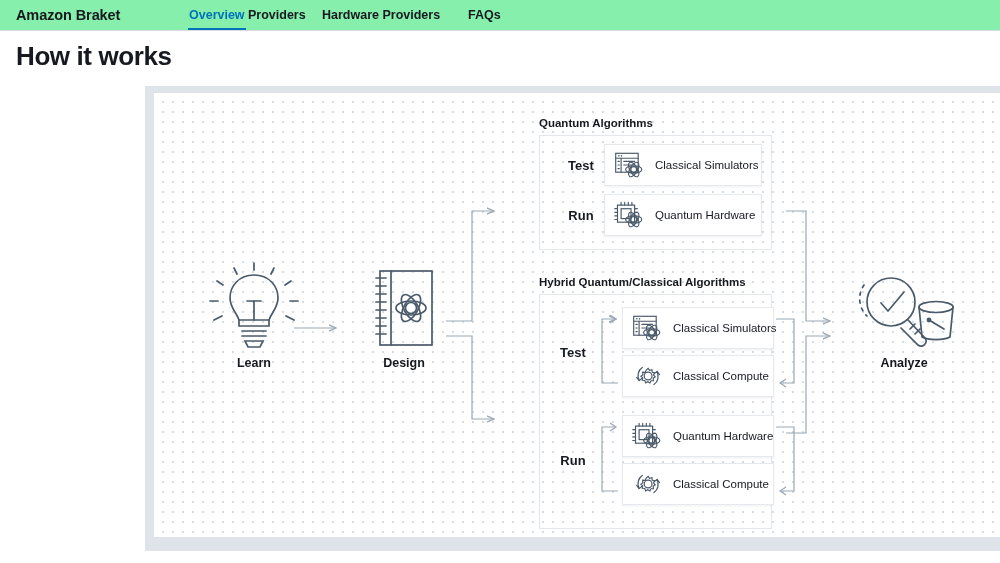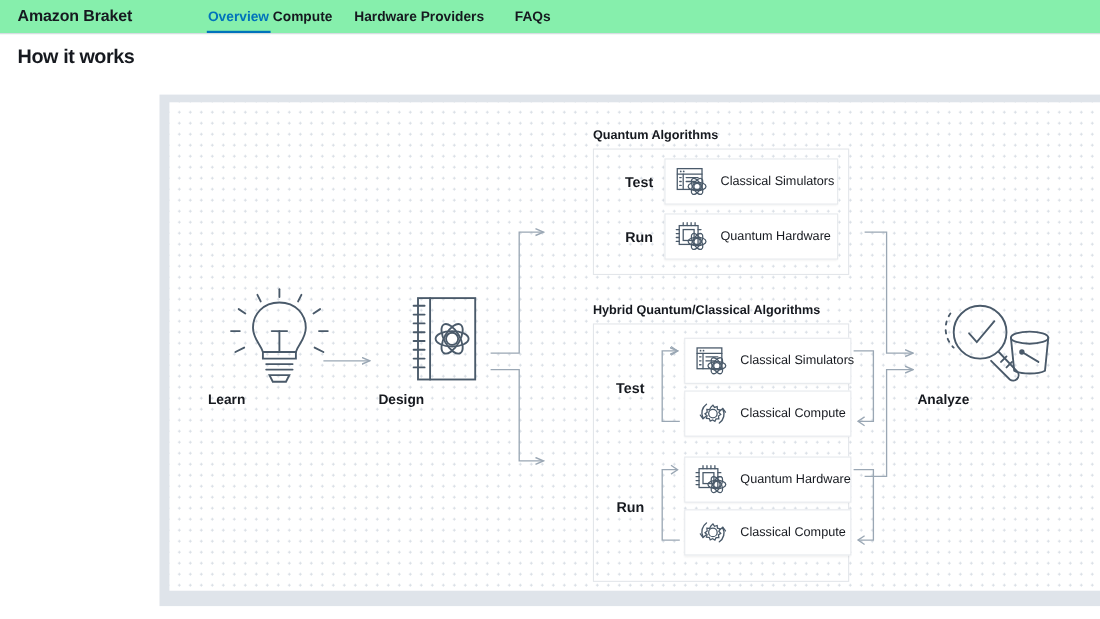--- a/index.html
+++ b/index.html
@@ -34,21 +34,21 @@
     background: #0073bb;
   }
   #tab0 { left: 169px; }
   #tab1 { left: 248px; }
   #tab2 { left: 322px; }
   #tab3 { left: 468px; }
 
   
   .page-title {
     position: absolute; left: 16px; top: 41px;
-    font-size: 18px; font-weight: bold; color: #16191f;
+    font-size: 26px; font-weight: bold; color: #16191f;
     letter-spacing: -0.4px;
   }
 
   
   .frame {
     position: absolute; left: 145px; top: 86px;
     width: 855px; height: 465px;
     background: #dfe4ea;
     padding: 7px 0 14px 9px;
   }
@@ -56,21 +56,21 @@
     position: relative;
     width: 100%; height: 100%;
     background-color: #ffffff;
     background-image: radial-gradient(#d7dde4 0.9px, transparent 1px);
     background-size: 10px 10px;
     background-position: 4px 4px;
     overflow: hidden;
   }
 
   
-  .stage { position: absolute; }
+  .stage { position: absolute; text-align: center; }
   .stage-label {
     font-size: 12.5px; font-weight: bold; color: #16191f;
     margin-top: 3px;
   }
   .stage-icon { display: block; margin: 0 auto; }
 
   #stage-learn   { left: 35px;  top: 168px; width: 130px; }
   #stage-design  { left: 190px; top: 172px; width: 120px; }
   #stage-analyze { left: 680px; top: 178px; width: 140px; }
 
@@ -127,21 +127,21 @@
 
   .svg-abs { position: absolute; left: 0; top: 0; overflow: visible; }
   .connector { position: absolute; left: 0; top: 0; }
 </style>
 </head>
 <body>
 
 <div class="navbar">
   <div class="brand">Amazon Braket</div>
   <div class="nav-tab active" id="tab0">Overview</div>
-  <div class="nav-tab" id="tab1">Compute</div>
+  <div class="nav-tab" id="tab1">Providers</div>
   <div class="nav-tab" id="tab2">Hardware Providers</div>
   <div class="nav-tab" id="tab3">FAQs</div>
 </div>
 
 <h1 class="page-title">How it works</h1>
 
 <div class="frame">
 <div class="canvas">
 
   <svg class="connector" width="855" height="450">

